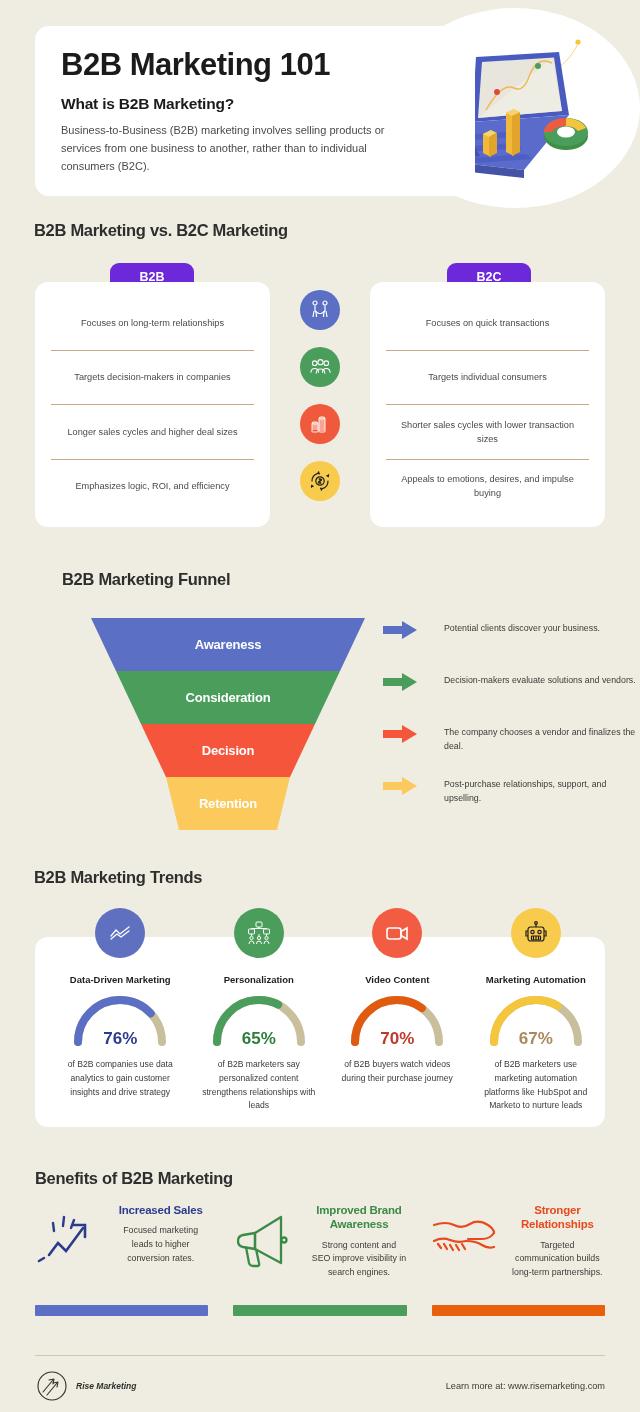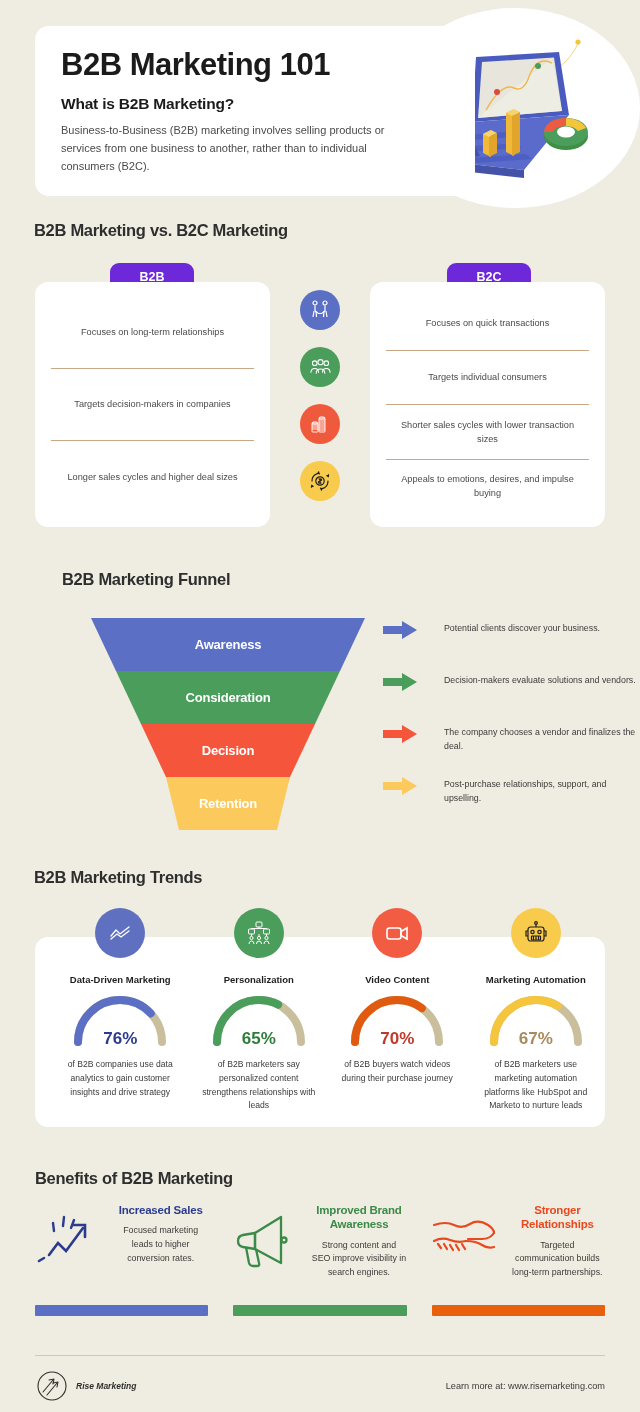--- a/index.html
+++ b/index.html
@@ -257,20 +257,21 @@
 <div class="cmp-wrap">
   <div class="sec-title cmp-title">B2B Marketing vs. B2C Marketing</div>
 
   <div class="tab tab-b2b">B2B</div>
   <div class="tab tab-b2c">B2C</div>
 
   <div class="cmp-card cmp-left">
     <div class="cmp-row">Focuses on long-term relationships</div>
     <div class="cmp-row">Targets decision-makers in companies</div>
     <div class="cmp-row">Longer sales cycles and higher deal sizes</div>
+    <div class="cmp-row">Emphasizes logic, ROI, and efficiency</div>
   </div>
 
   <div class="cmp-icons">
     <div class="cmp-icon" style="background:#5B6FC4">
       <svg width="24" height="24" viewBox="0 0 24 24" fill="none" stroke="#FFFFFF" stroke-width="1.2">
         <circle cx="7" cy="5" r="2"></circle>
           <circle cx="17" cy="5" r="2"></circle>
         <path d="M7 7.5 L7 13 M17 7.5 L17 13"></path>
         <path d="M7 13 L10.5 15.5 L13.5 15.5 L17 13"></path>
         <path d="M6 13 L5 19 M8 13 L8.5 19 M18 13 L19 19 M16 13 L15.5 19"></path>

